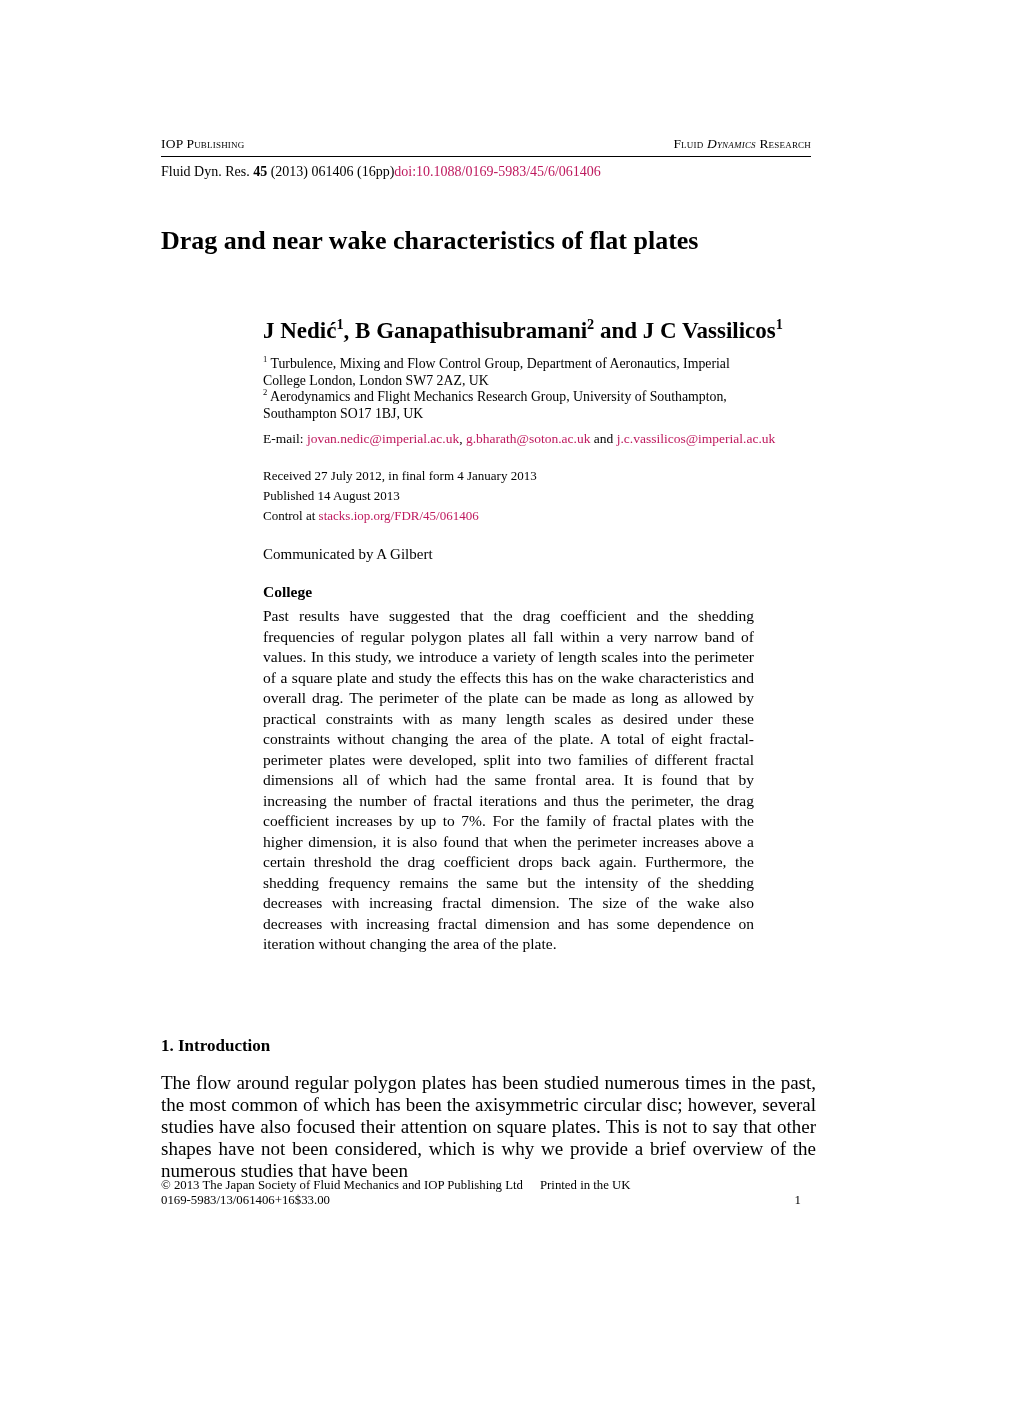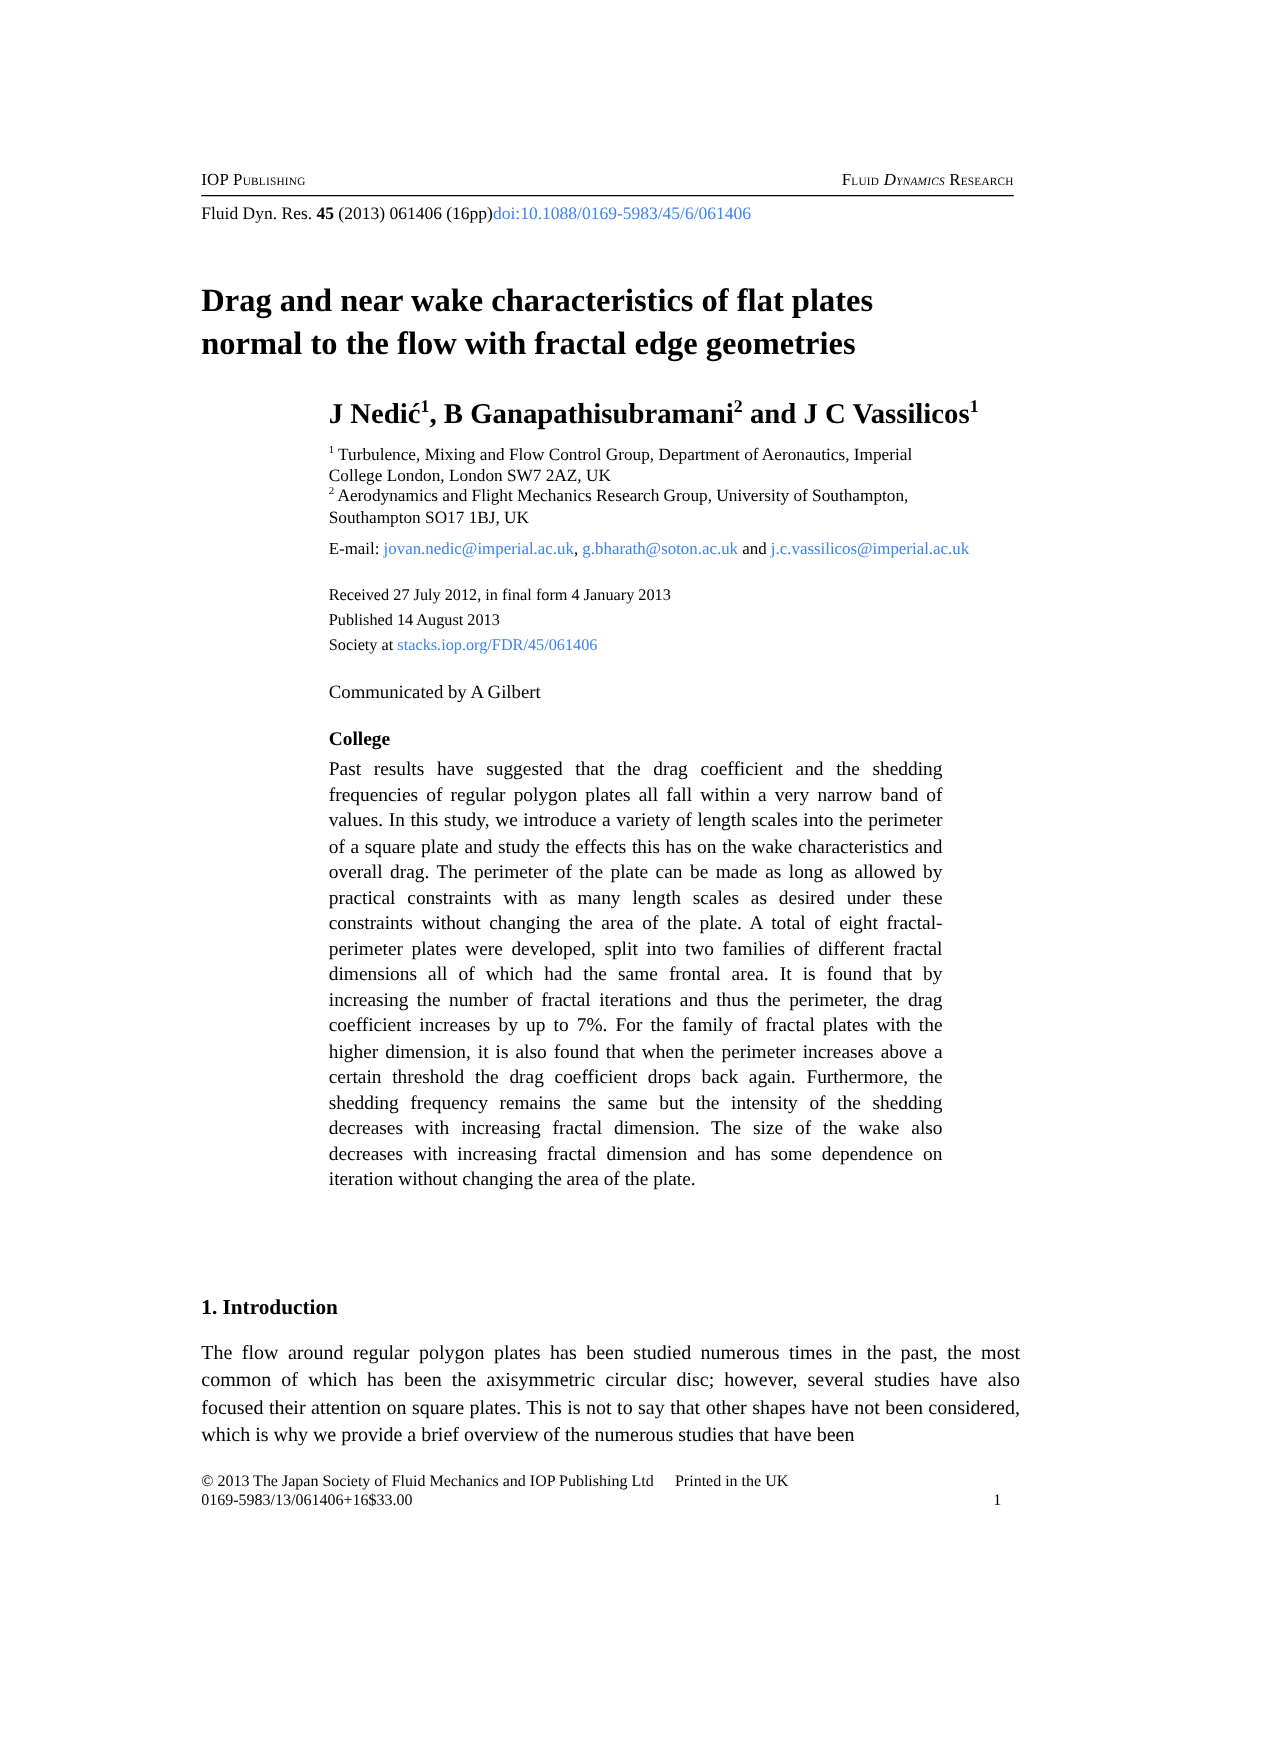--- a/index.html
+++ b/index.html
@@ -18,21 +18,21 @@
     display:flex; justify-content:space-between; align-items:baseline;
     font-size:13.5px; font-variant-caps:small-caps; letter-spacing:0.2px;
   }
   .journal-italic { font-style:italic; }
   .header-rule { border:none; border-top:1.3px solid #000; margin:4px 0 0 0; }
   .header-row2 {
     display:flex; align-items:baseline;
     font-size:14px; margin-top:7px;
   }
   .vol-bold { font-weight:bold; }
-  .link { color:#3b82f6; text-decoration:none; }
+  .link { color:#be185d; text-decoration:none; }
 
   
   .title {
     position:absolute; left:161px; top:224px; width:680px;
     font-size:26px; font-weight:bold; line-height:34px;
   }
   .authors {
     position:absolute; left:263px; top:318px; width:520px;
     font-size:23px; font-weight:bold;
   }
@@ -64,21 +64,21 @@
     text-align:justify;
   }
 
   
   .section-heading {
     position:absolute; left:161px; top:1036px; width:650px;
     font-size:17px; font-weight:bold;
   }
   .intro-paragraph {
     position:absolute; left:161px; top:1072px; width:655px;
-    font-size:16px; line-height:22px; text-align:justify;
+    font-size:19px; line-height:22px; text-align:justify;
     margin:0;
   }
 
   
   .footer { position:absolute; left:161px; top:1178px; width:640px; font-size:12.8px; }
   .footer-row1 { line-height:15px; }
   .footer-printed { margin-left:17px; }
   .footer-row2 {
     display:flex; justify-content:space-between; align-items:baseline;
     line-height:15px;
@@ -96,40 +96,39 @@
     </div>
     <hr class="header-rule">
     <div class="header-row2">
       <span><span>Fluid Dyn. Res. </span><span class="vol-bold">45</span><span> (2013) 061406 (16pp)</span></span>
       <span class="link">doi:10.1088/0169-5983/45/6/061406</span>
     </div>
   </div>
 
   <h1 class="title" style="margin:0;">
     <div>Drag and near wake characteristics of flat plates</div>
-    <div>normal to the flow with fractal edge geometries</div>
   </h1>
 
   <div class="authors">
     <span>J Nedić</span><sup>1</sup><span>, </span><span>B Ganapathisubramani</span><sup>2</sup><span> and </span><span>J C Vassilicos</span><sup>1</sup>
   </div>
 
   <div class="affiliations">
     <div><sup>1</sup> <span>Turbulence, Mixing and Flow Control Group, Department of Aeronautics, Imperial College London, London SW7 2AZ, UK</span></div>
     <div><sup>2</sup> <span>Aerodynamics and Flight Mechanics Research Group, University of Southampton, Southampton SO17 1BJ, UK</span></div>
   </div>
 
   <div class="email-line">
     <span>E-mail: </span><span class="link">jovan.nedic@imperial.ac.uk</span><span>, </span><span class="link">g.bharath@soton.ac.uk</span><span> and </span><span class="link">j.c.vassilicos@imperial.ac.uk</span>
   </div>
 
   <div class="dates">
     <div>Received 27 July 2012, in final form 4 January 2013</div>
     <div>Published 14 August 2013</div>
-    <div><span>Society at </span><span class="link">stacks.iop.org/FDR/45/061406</span></div>
+    <div><span>Control at </span><span class="link">stacks.iop.org/FDR/45/061406</span></div>
   </div>
 
   <div class="communicated">Communicated by A Gilbert</div>
 
   <div class="abstract">
     <div class="abstract-heading">College</div>
     <p class="abstract-text">Past results have suggested that the drag coefficient and the shedding frequencies of regular polygon plates all fall within a very narrow band of values. In this study, we introduce a variety of length scales into the perimeter of a square plate and study the effects this has on the wake characteristics and overall drag. The perimeter of the plate can be made as long as allowed by practical constraints with as many length scales as desired under these constraints without changing the area of the plate. A total of eight fractal-perimeter plates were developed, split into two families of different fractal dimensions all of which had the same frontal area. It is found that by increasing the number of fractal iterations and thus the perimeter, the drag coefficient increases by up to 7%. For the family of fractal plates with the higher dimension, it is also found that when the perimeter increases above a certain threshold the drag coefficient drops back again. Furthermore, the shedding frequency remains the same but the intensity of the shedding decreases with increasing fractal dimension. The size of the wake also decreases with increasing fractal dimension and has some dependence on iteration without changing the area of the plate.</p>
   </div>
 
   <div class="section-heading">1. Introduction</div>

